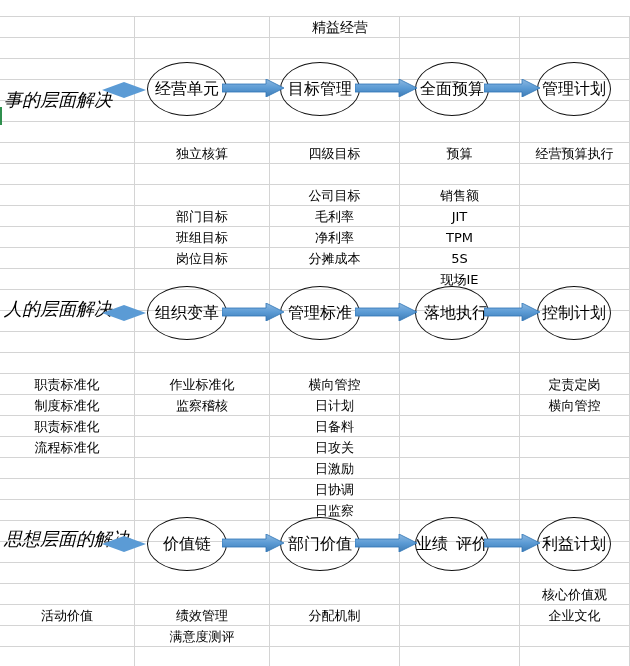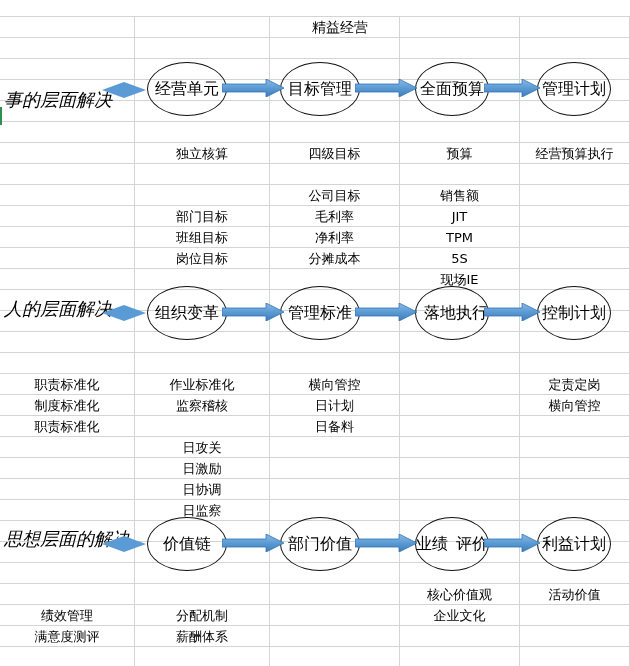--- a/index.html
+++ b/index.html
@@ -173,20 +173,21 @@
     <div class="cell">制度标准化</div>
     <div class="cell">监察稽核</div>
     <div class="cell">日计划</div>
     <div class="cell"></div>
     <div class="cell">横向管控</div>
     <div class="cell">职责标准化</div>
     <div class="cell"></div>
     <div class="cell">日备料</div>
     <div class="cell"></div>
     <div class="cell"></div>
+    <div class="cell">流程标准化</div>
     <div class="cell"></div>
     <div class="cell">日攻关</div>
     <div class="cell"></div>
     <div class="cell"></div>
     <div class="cell"></div>
     <div class="cell"></div>
     <div class="cell">日激励</div>
     <div class="cell"></div>
     <div class="cell"></div>
     <div class="cell"></div>
@@ -219,21 +220,20 @@
     <div class="cell"></div>
     <div class="cell"></div>
     <div class="cell">核心价值观</div>
     <div class="cell">活动价值</div>
     <div class="cell">绩效管理</div>
     <div class="cell">分配机制</div>
     <div class="cell"></div>
     <div class="cell">企业文化</div>
     <div class="cell"></div>
     <div class="cell">满意度测评</div>
-    <div class="cell">薪酬体系</div>
     <div class="cell"></div>
     <div class="cell"></div>
     <div class="cell"></div>
     <div class="cell"></div>
     <div class="cell"></div>
     <div class="cell"></div>
     <div class="cell"></div>
     <div class="cell"></div>
     <div class="cell"></div>
     <div class="cell"></div>

